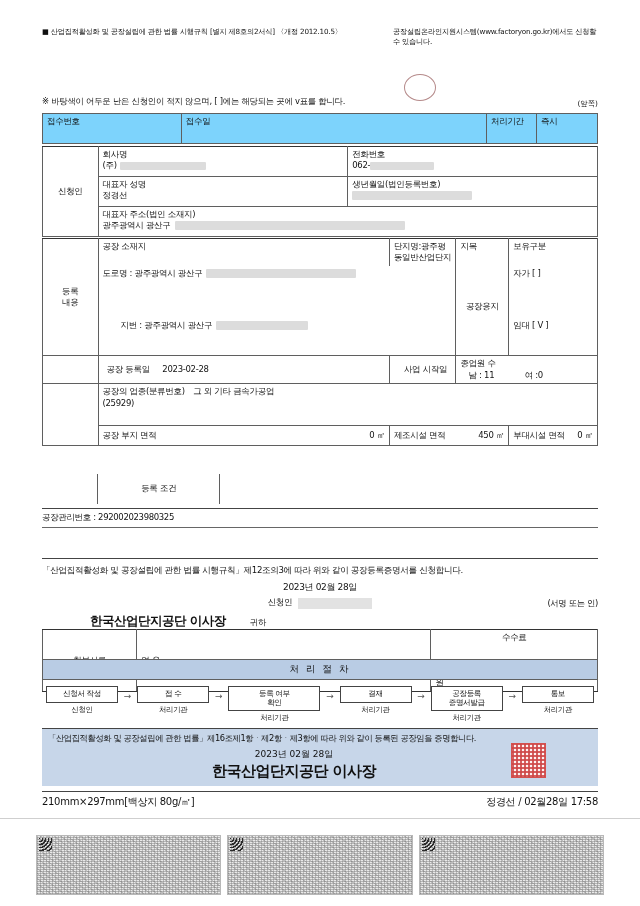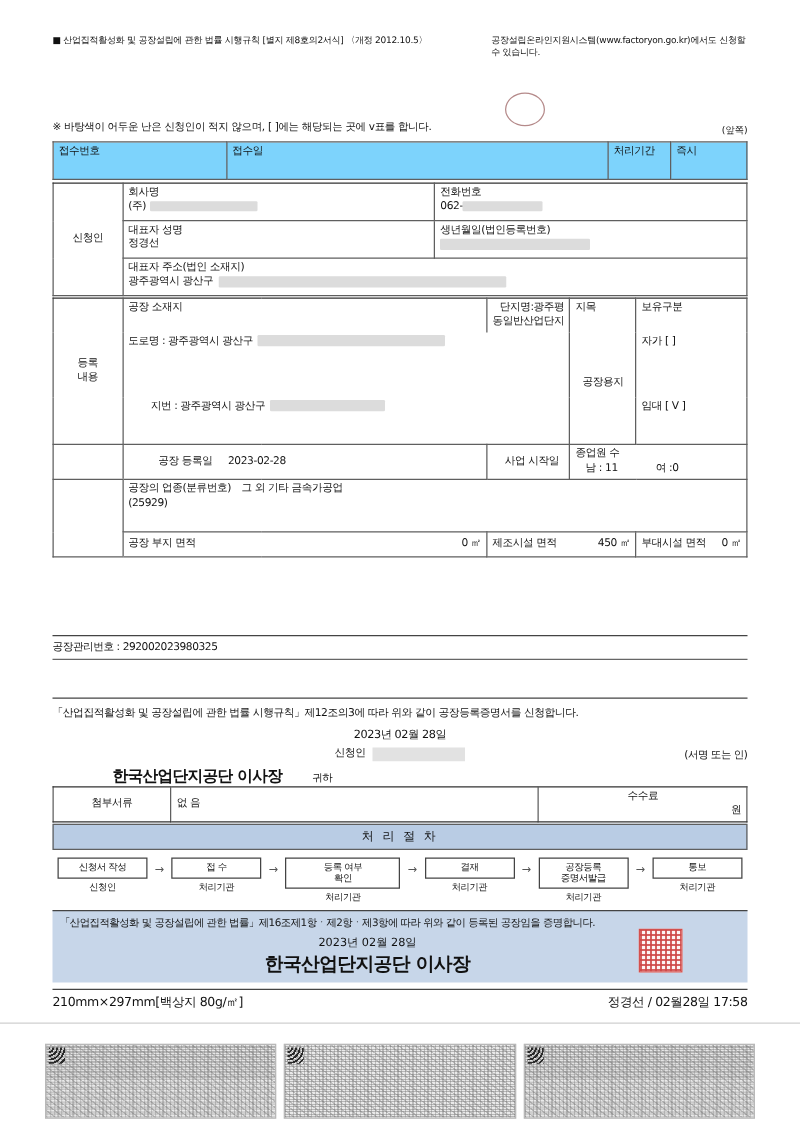--- a/index.html
+++ b/index.html
@@ -99,21 +99,21 @@
   table.grid td {
     border: 0.8px solid #5f5f5f;
     padding: 2px 4px;
     vertical-align: top;
     letter-spacing: -0.3px;
     line-height: 1.35;
   }
   .shade { background: #7dd3fc; }
   .vcenter { vertical-align: middle !important; }
   .center { text-align: center; }
-  .right { text-align: right; }
+  .right { text-align: left; margin-top: 34px; }
   .nb-t { border-top: none !important; }
   .nb-b { border-bottom: none !important; }
   .nb-l { border-left: none !important; }
   .nb-r { border-right: none !important; }
   .thick-top { border-top: 1.7px solid #333 !important; }
   .thick-bot { border-bottom: 1.7px solid #333 !important; }
 
   .redact {
     display: inline-block;
     background: #dcdcdc;
@@ -422,21 +422,21 @@
 
       <tr style="height:12px">
         <td colspan="3" class="nb-t"></td>
         <td class="nb-t"></td>
         <td class="nb-t"></td>
       </tr>
 
       <tr style="height:24px">
         <td class="nb-r nb-t"></td>
         <td colspan="2" class="vcenter">
-          <span style="margin-left:24px;">공장 등록일</span>
+          <span style="margin-left:4px;">공장 등록일</span>
           <span style="margin-left:10px;">2023-02-28</span>
         </td>
         <td class="vcenter" style="padding-left:14px;">사업 시작일</td>
         <td colspan="2">
           <span class="lbl">종업원 수</span>
           <span class="val">
             <span style="margin-left:8px;">남 : 11</span>
             <span style="margin-left:28px;">여 :0</span>
           </span>
         </td>
@@ -465,20 +465,36 @@
         </td>
         <td class="vcenter">
           <span>부대시설 면적</span>
           <span style="float:right">0 ㎡</span>
         </td>
       </tr>
     </tbody>
       </table>
   </div>
 
+  <div class="frame" style="top:474px;">
+    <table class="grid">
+      <colgroup>
+          <col style="width:10%">
+          <col style="width:22%">
+          <col style="width:68%">
+        </colgroup>
+      <tbody>
+          <tr style="height:30px">
+        <td class="nb-l nb-t nb-b"></td>
+        <td class="nb-t nb-b nb-l center vcenter">등록 조건</td>
+        <td class="nb-t nb-b nb-r"></td>
+      </tr>
+    </tbody>
+      </table>
+  </div>
 
   <div class="frame" style="top:508px;border-top:1.6px solid #444;border-bottom:0.9px solid #666;padding:3px 0 3px 0;">
     <div style="display:flex;justify-content:space-between;font-size:8.5px;letter-spacing:-0.35px;">
       <span>공장관리번호 : 292002023980325</span>
     </div>
   </div>
 
   <div class="decl" style="top:558px;border-top:1.6px solid #444;padding-top:6px;">
     <div class="line1">「산업집적활성화 및 공장설립에 관한 법률 시행규칙」제12조의3에 따라 위와 같이 공장등록증명서를 신청합니다.</div>
     <div class="dt">2023년 02월 28일</div>

